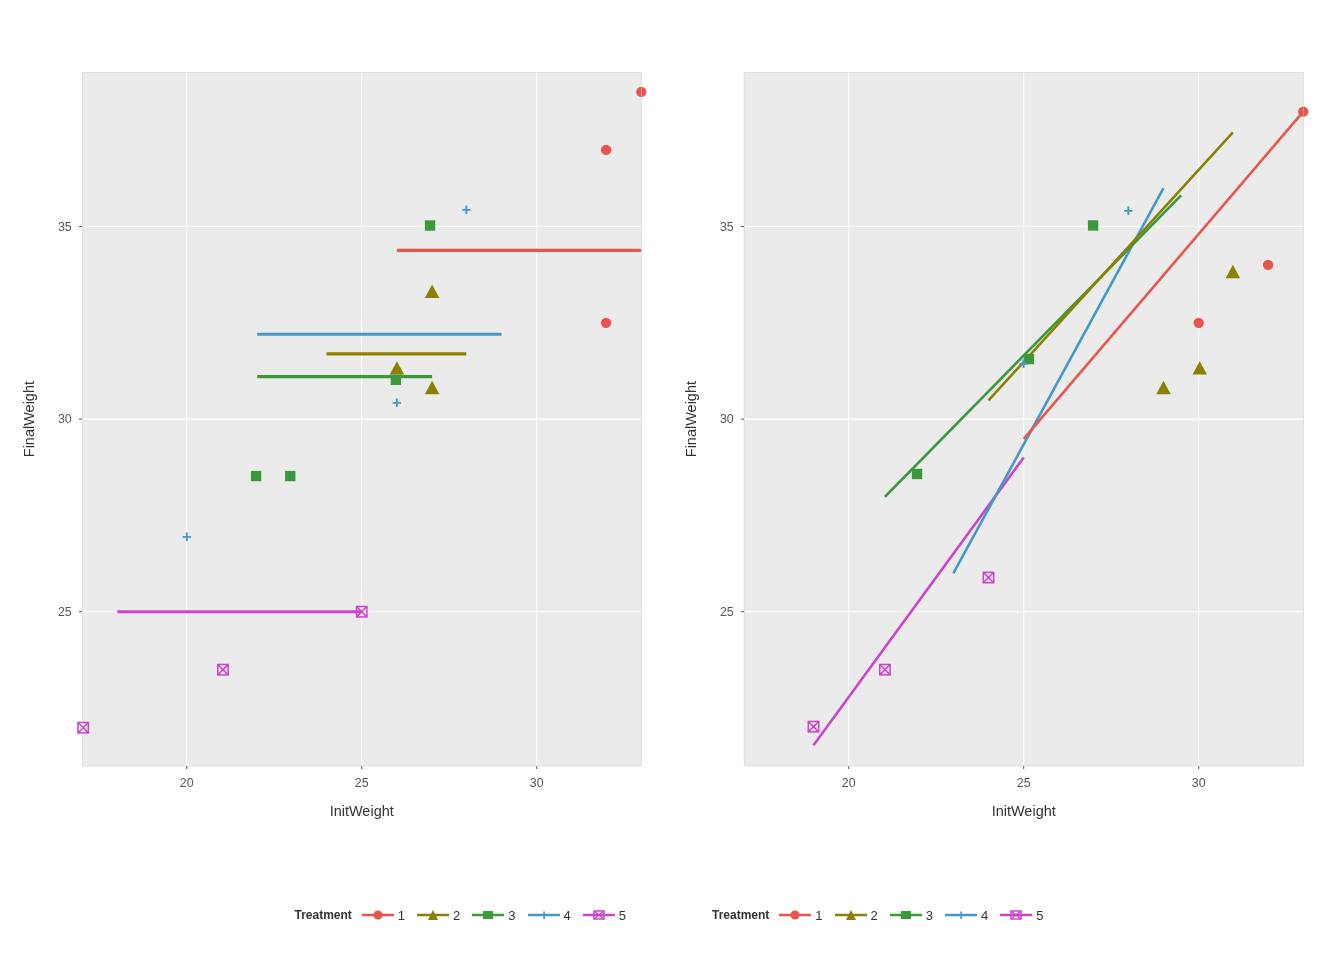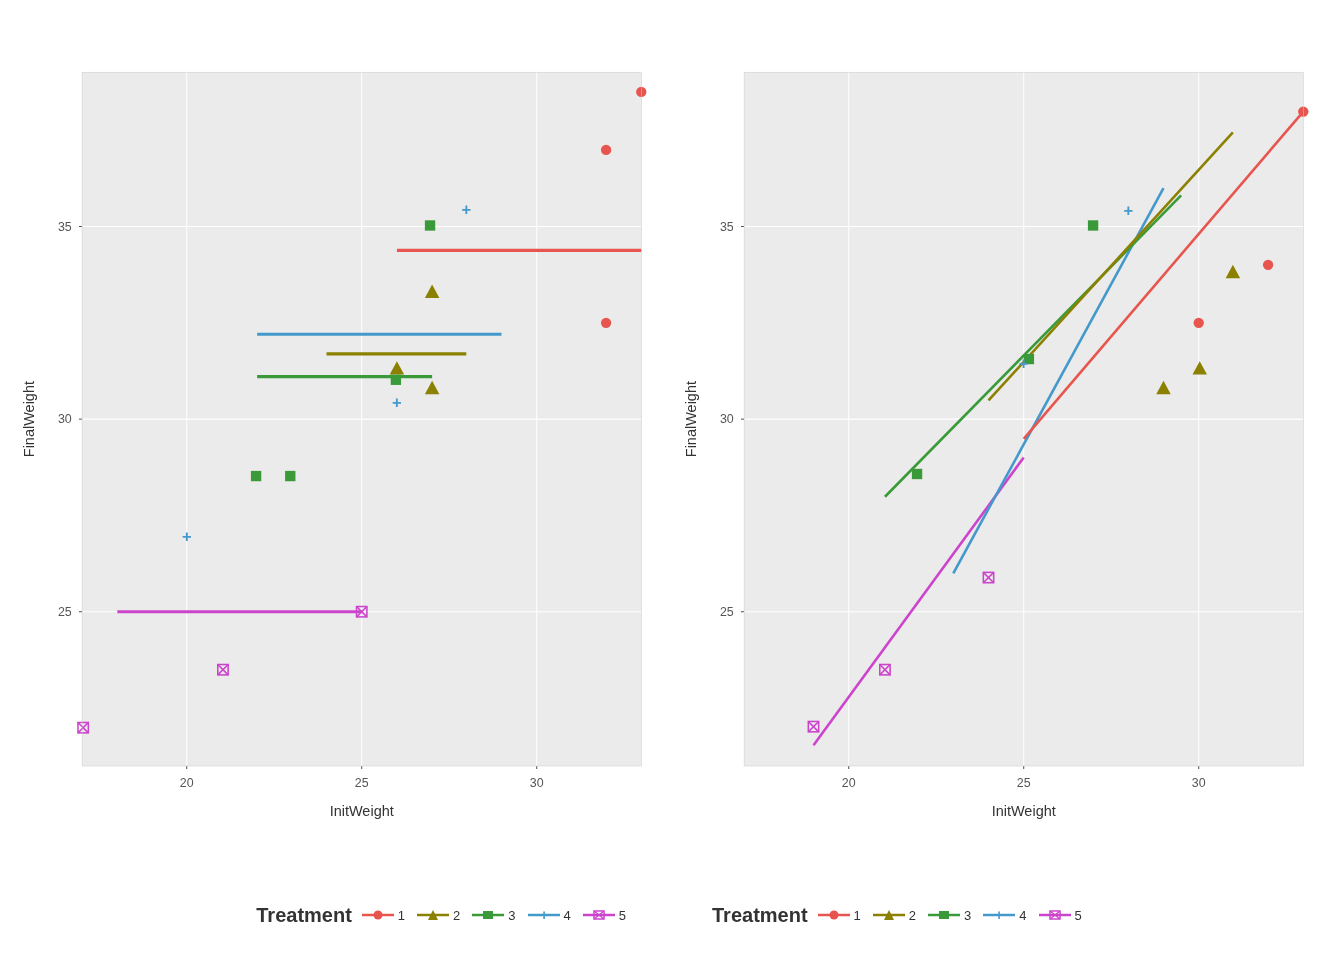--- a/index.html
+++ b/index.html
@@ -35,21 +35,21 @@
       padding: 10px 0 20px 0;
       height: 80px;
       align-items: center;
     }
     .legend-group {
       display: flex;
       align-items: center;
       gap: 6px;
     }
     .legend-title {
-      font-size: 20px;
+      font-size: 12px;
       font-weight: bold;
       color: #333;
       margin-right: 4px;
     }
     .legend-item {
       display: flex;
       align-items: center;
       gap: 4px;
       margin-right: 6px;
     }

